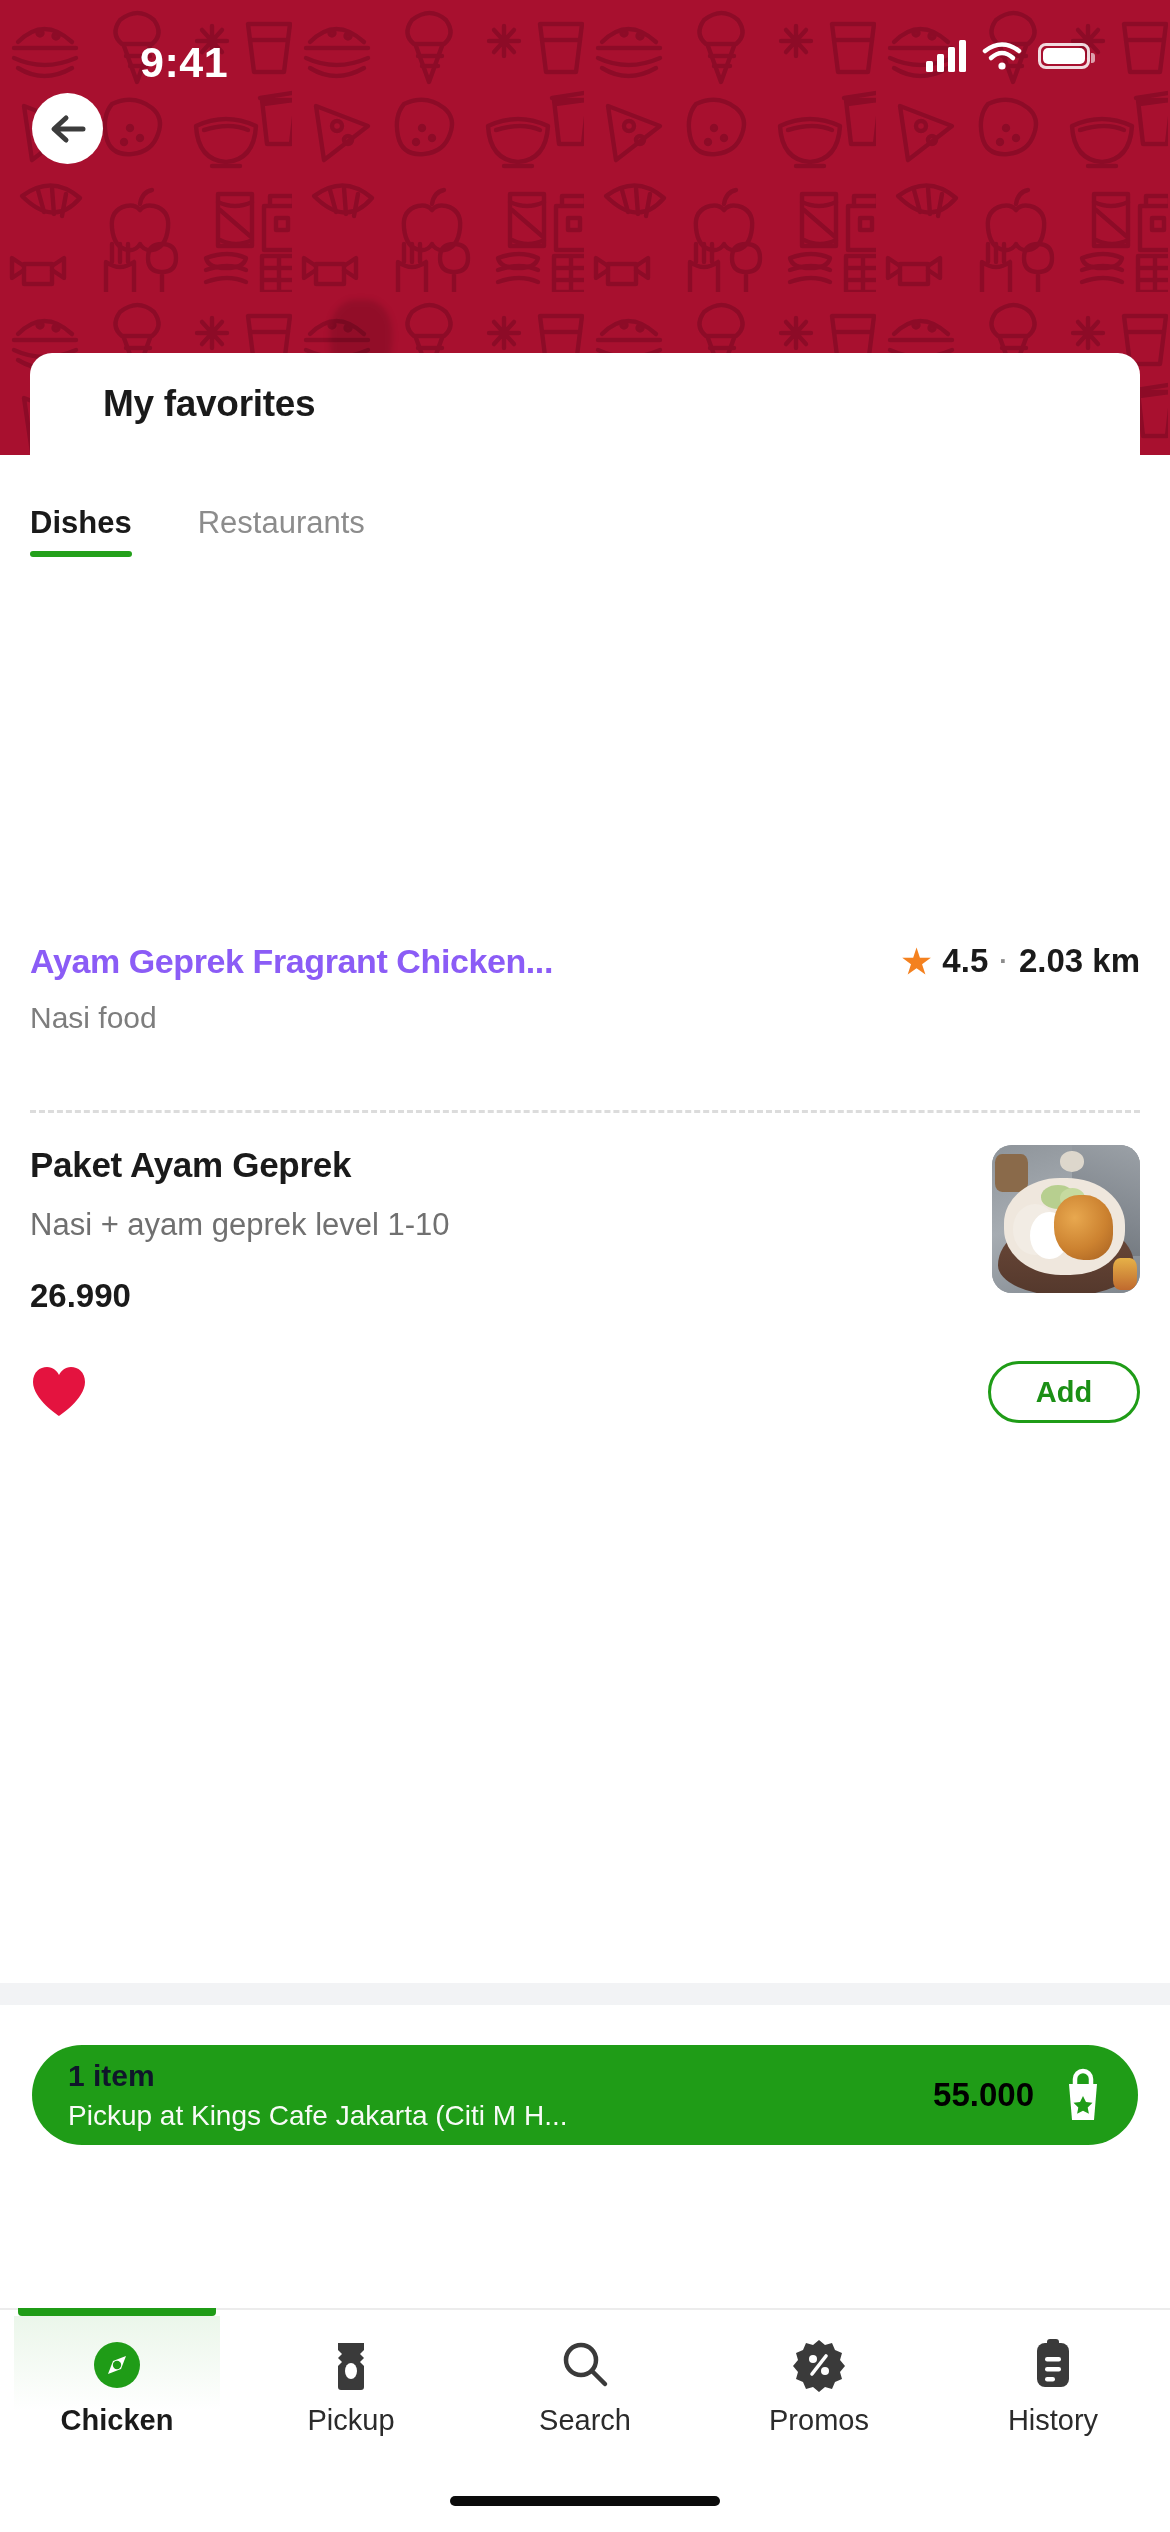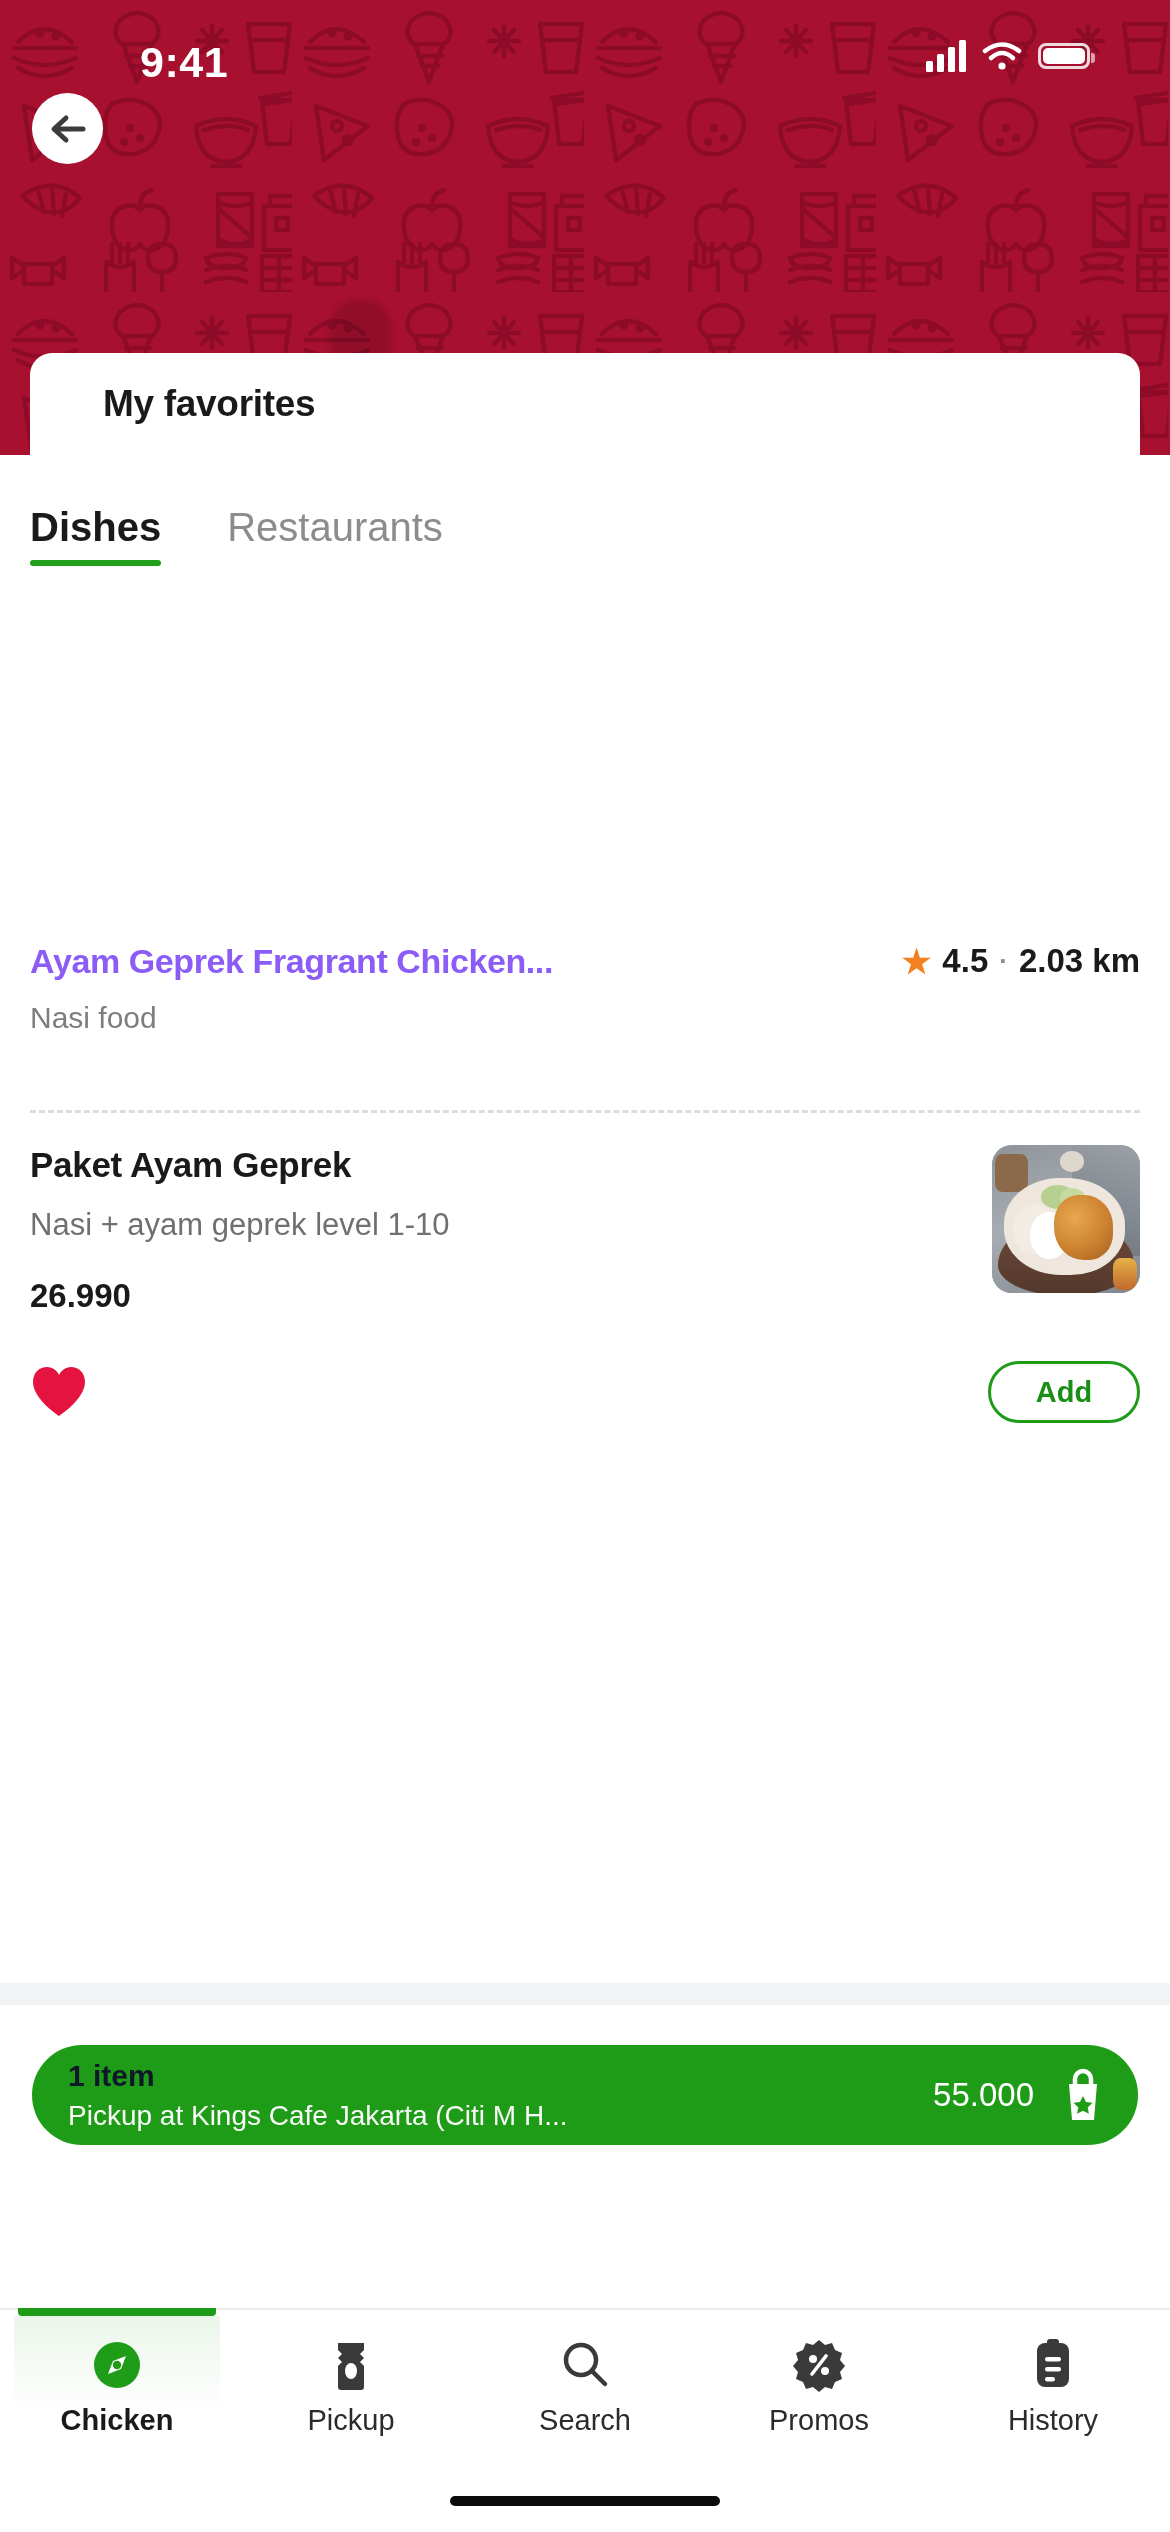--- a/index.html
+++ b/index.html
@@ -102,21 +102,21 @@
     position:absolute; left:0; top:505px; width:1170px; height:80px;
     display:flex; align-items:flex-start; gap:0;
     z-index:11;
   }
   .tab {
     position:relative;
     padding:0 0 16px 0;
     cursor:pointer;
   }
   .tab-label {
-    font-size:40px; color:#8c8c8c; font-weight:normal;
+    font-size:31px; color:#8c8c8c; font-weight:normal;
     display:block;
   }
   .tab.active .tab-label { color:#1a1a1a; font-weight:bold; }
   .tab-underline {
     position:absolute; left:0; bottom:0; height:6px;
     background:#23a01a; border-radius:3px;
     width:100%;
   }
   #tab-dishes { margin-left:30px; }
   #tab-restaurants { margin-left:66px; }
@@ -243,21 +243,21 @@
     background:#1f9c17; border-radius:50px;
     display:flex; align-items:center;
     padding:0 30px 0 36px;
     z-index:14;
     cursor:pointer;
   }
   .cart-left { display:flex; flex-direction:column; gap:7px; }
   .cart-count { font-size:30px; font-weight:bold; color:#0f172a; }
   .cart-sub { font-size:28px; color:#ffffff; opacity:0.97; }
   .cart-right { margin-left:auto; display:flex; align-items:center; gap:24px; }
-  .cart-total { font-size:33px; font-weight:normal; color:#ffffff; }
+  .cart-total { font-size:33px; font-weight:bold; color:#000000; }
   .cart-bag { width:50px; height:56px; position:relative; }
 
   
   .bottom-nav {
     position:absolute; left:0; bottom:72px; width:1170px; height:152px;
     background:#ffffff;
     border-top:2px solid #ececec;
     display:flex; align-items:flex-start;
     z-index:15;
   }

